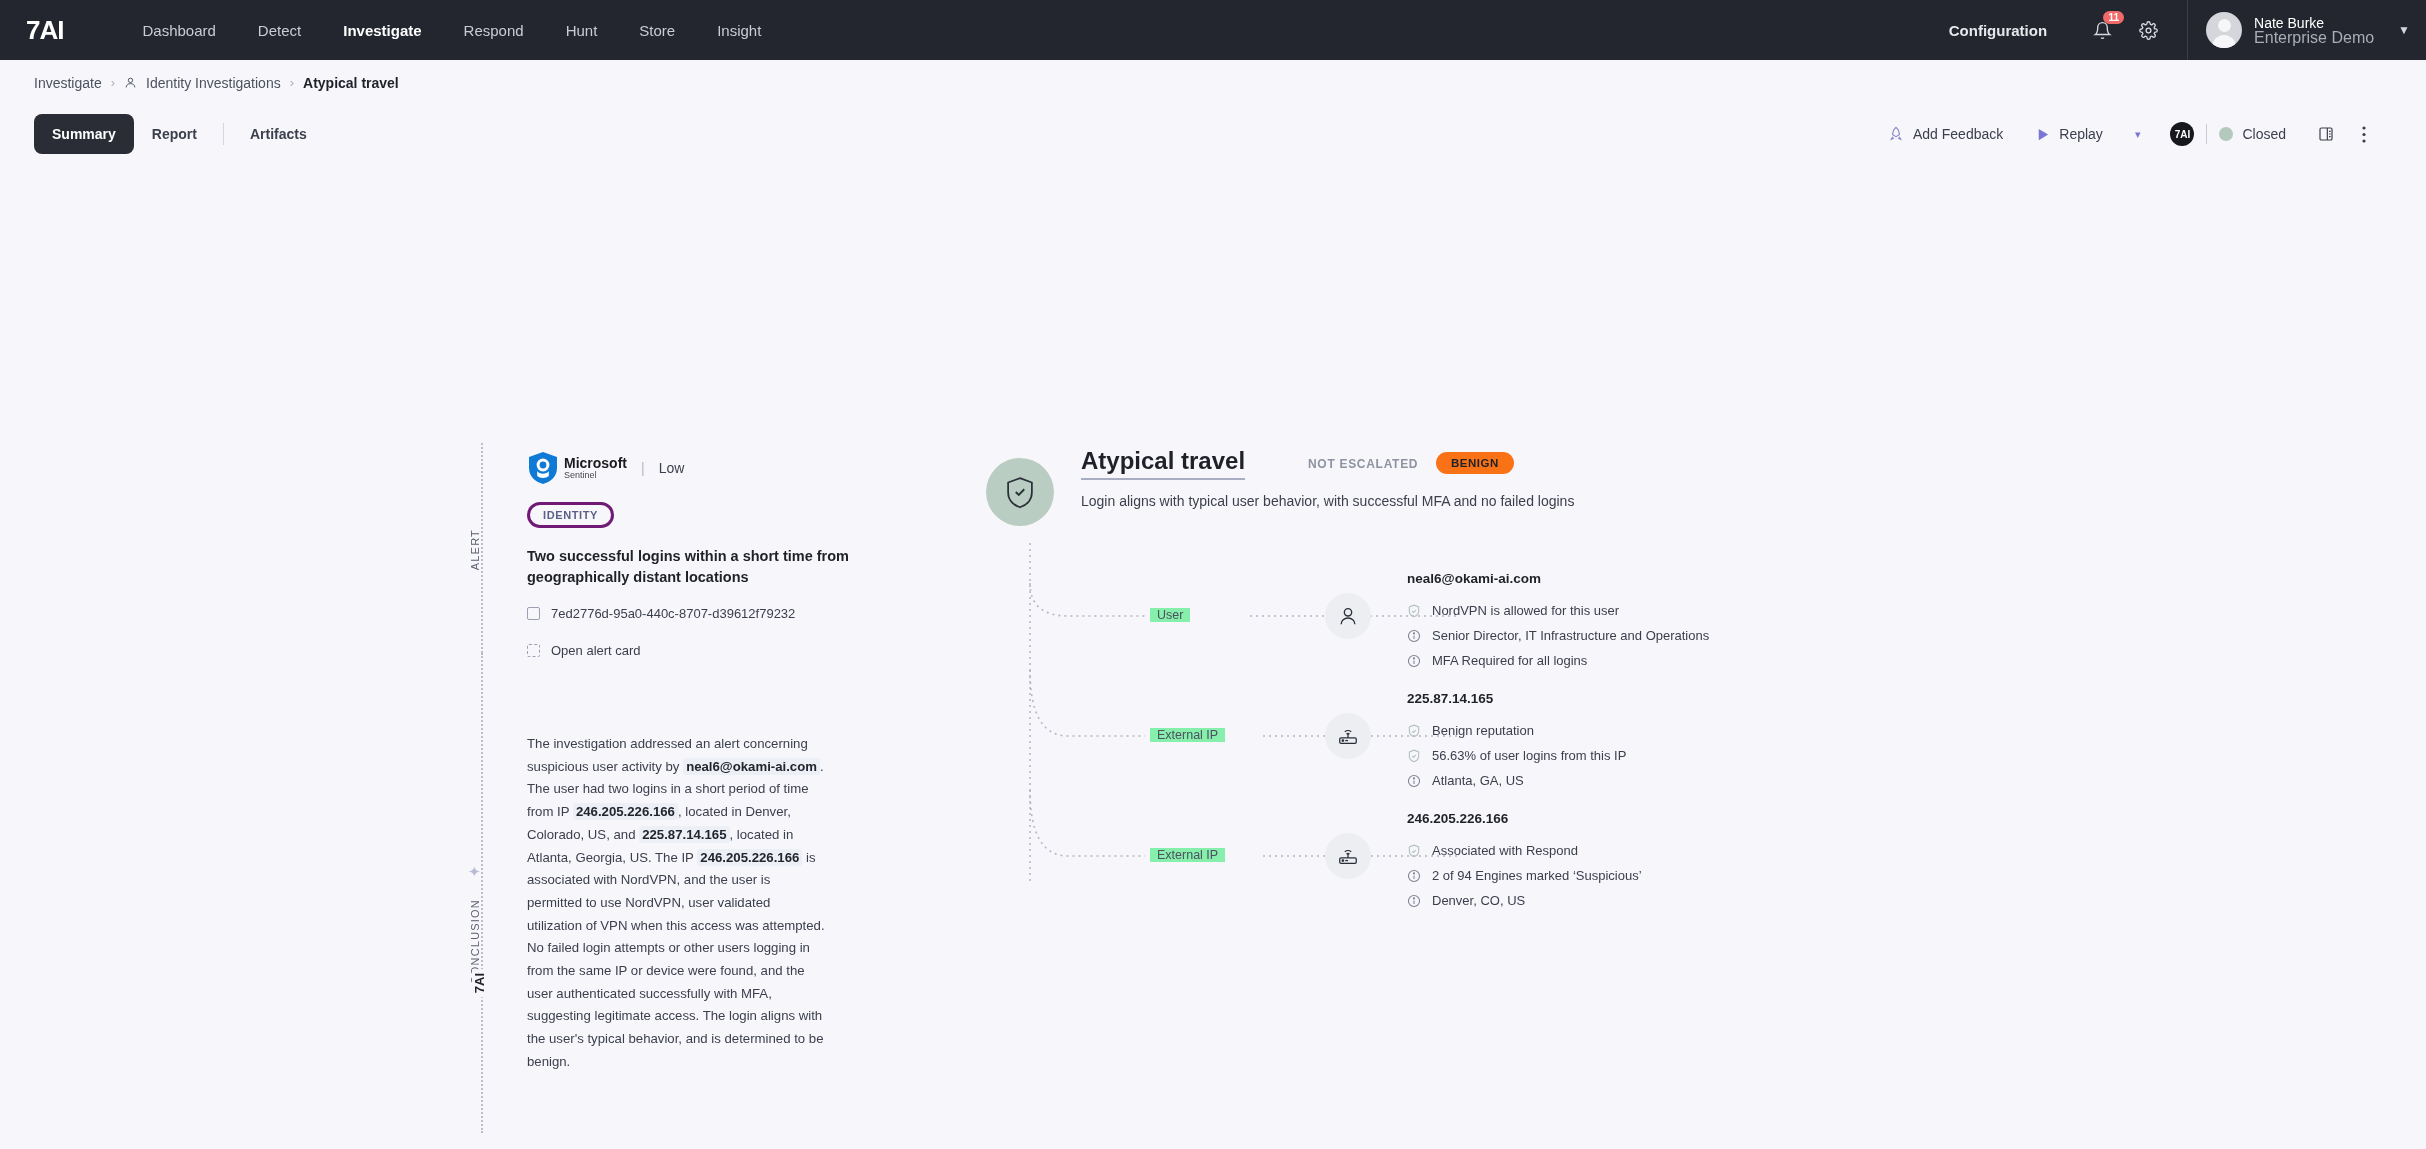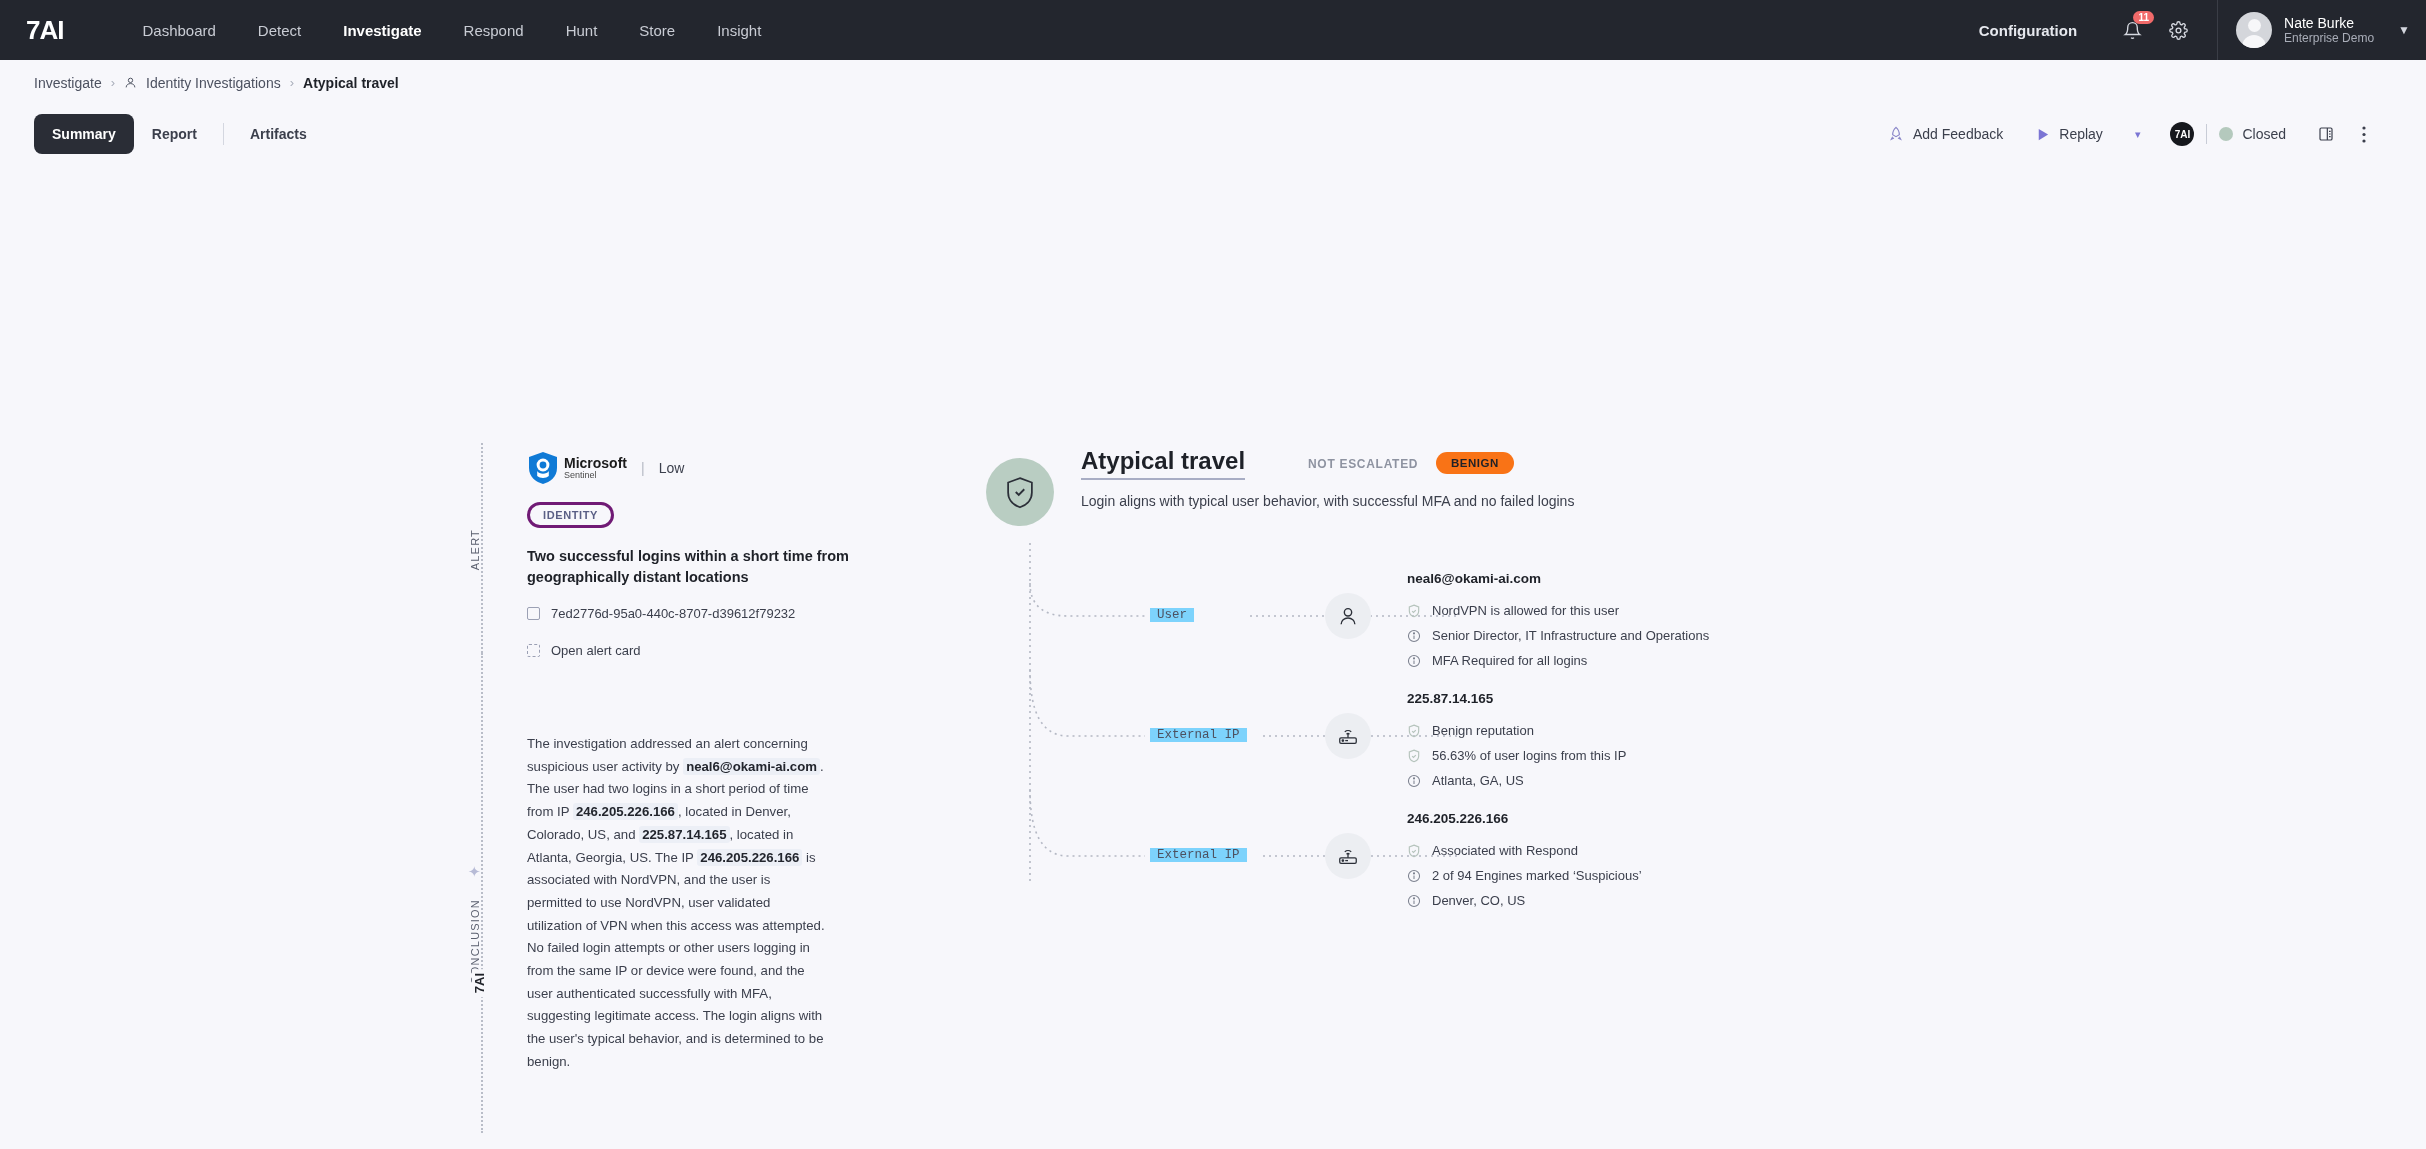--- a/index.html
+++ b/index.html
@@ -24,21 +24,21 @@
   .badge-count {
     position: absolute; top: -2px; right: -5px; background: #f16a6a; color: #fff;
     font-size: 10px; font-weight: 700; border-radius: 9px; padding: 1px 5px; min-width:18px; text-align:center;
   }
   .nav-divider { width:1px; height:60px; background:#3a3d46; margin:0 18px 0 10px; }
   .user-box { display: flex; align-items: center; padding-right: 16px; cursor:pointer;}
   .avatar { width: 36px; height: 36px; border-radius: 50%; background: #d4d6db; margin-right: 12px; position:relative; overflow:hidden;}
   .avatar::before { content:""; position:absolute; width:13px;height:13px;border-radius:50%;background:#f7f7f9; left:11.5px; top:7px;}
   .avatar::after { content:""; position:absolute; width:24px;height:14px;border-radius:12px 12px 0 0;background:#f7f7f9; left:6px; top:23px;}
   .user-name { color:#fff; font-size:14px; line-height:16px;}
-  .user-sub { color:#a9adb8; font-size:12px; line-height:14px;}
+  .user-sub { color:#a9adb8; font-size:16px; line-height:14px;}
   .caret { margin-left: 24px; color:#d3d6de; font-size:12px;}
 
   
   .breadcrumb { height: 45px; display: flex; align-items: center; padding-left: 34px; gap: 9px; font-size: 14px; color: #4c5160; background:#f7f7fb;}
   .bc-sep { color: #a9aebb; font-size: 13px; }
   .bc-current { font-weight: 700; color: #1e2128; }
   .bc-link { cursor:pointer; }
 
   
   .tabbar { height: 58px; display: flex; align-items: center; padding: 0 34px; background:#f7f7fb; position:relative;}
@@ -93,21 +93,21 @@
   }
   .head-title { position:absolute; left:1081px; top:284px; font-size:24px; font-weight:700; color:#1e2128;
      border-bottom:2px solid #a8adc4; padding-bottom:3px; cursor:pointer;}
   .not-esc { position:absolute; left:1308px; top:294px; font-size:12px; font-weight:700; letter-spacing:0.7px; color:#8e93a1;}
   .pill-benign { position:absolute; left:1436px; top:289px; background:#f97316; color:#1e2128;
      border-radius:13px; padding:5px 15px; font-size:11.5px; font-weight:700; letter-spacing:0.5px;}
   .head-sub { position:absolute; left:1081px; top:330px; font-size:14px; color:#3b3f4c;}
 
   
   .tree { position:absolute; left:1020px; top:380px; width:560px; height:340px; }
-  .branch-label { position:absolute; font-size:12.5px; color:#4c5160; background:#7dd3fc; padding:0 7px;font-family:Liberation Mono, monospace;}
+  .branch-label { position:absolute; font-size:12.5px; color:#4c5160; background:#86efac; padding:0 7px;}
   .node-circle { position:absolute; width:46px;height:46px;border-radius:50%;background:#eceef2;
      display:flex;align-items:center;justify-content:center;}
   .node-title { position:absolute; font-size:13.5px; font-weight:700; color:#1e2128; }
   .fact { position:absolute; display:flex; align-items:center; gap:11px; font-size:13px; color:#3b3f4c;}
   .fact-icon { width:14px;height:14px;flex:none; display:flex;align-items:center;justify-content:center;}
 </style>
 </head>
 <body>
 
 <div class="topnav">

